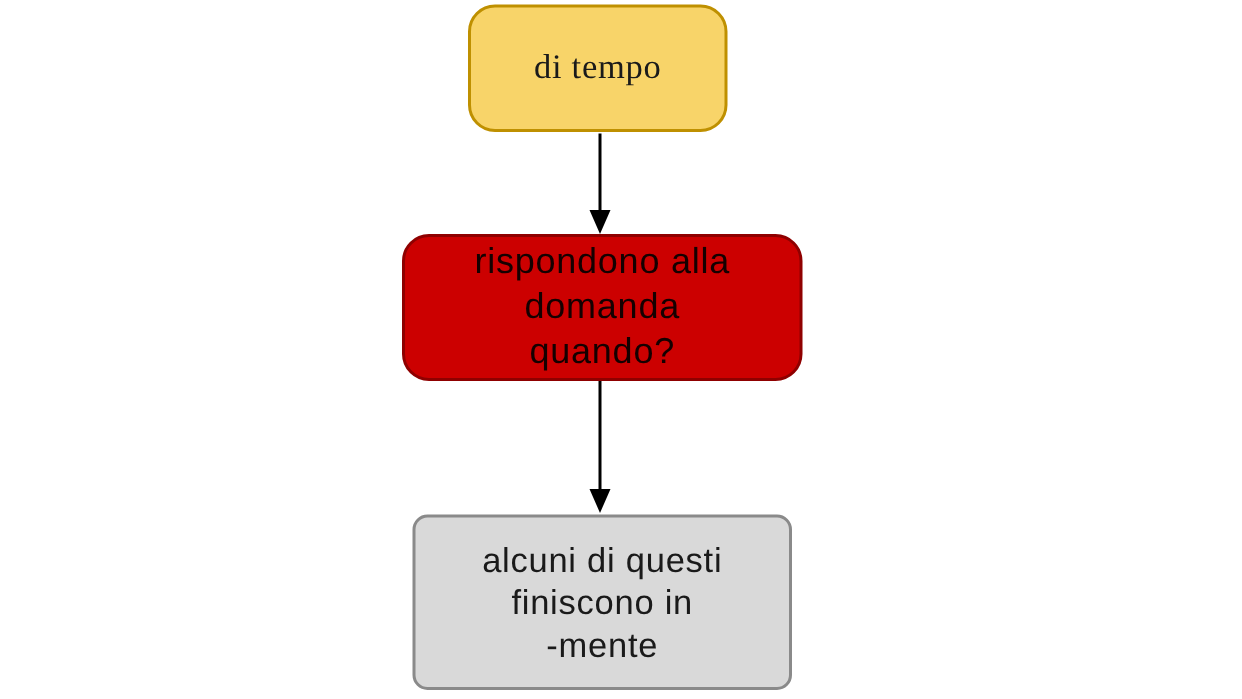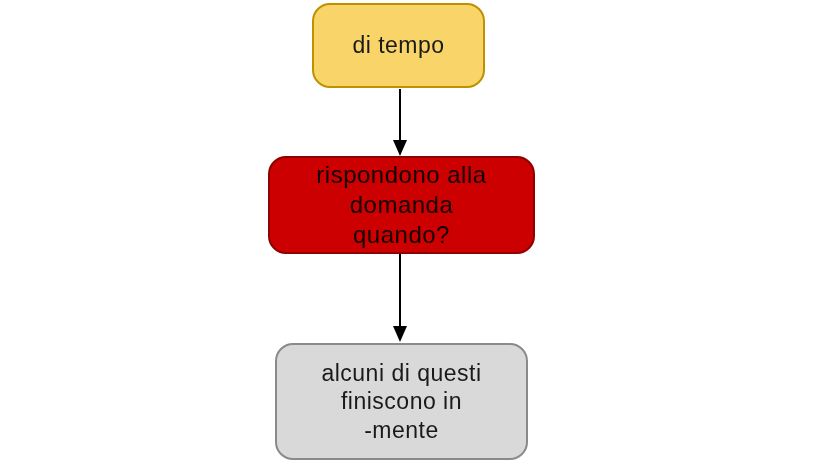--- a/index.html
+++ b/index.html
@@ -34,34 +34,36 @@
     font-size: 22px;
     line-height: 1.24;
     letter-spacing: 0.5px;
   }
   .node-top {
     left: 312px;
     top: 3px;
     width: 173px;
     height: 85px;
     font-size: 23px;
+    font-family: Liberation Serif, serif;
   }
   .node-middle {
     left: 268px;
     top: 156px;
     width: 267px;
     height: 98px;
     font-size: 24px;
   }
   .node-bottom {
     left: 275px;
     top: 343px;
     width: 253px;
     height: 117px;
     font-size: 23px;
+    border-radius: 10px;
   }
 </style>
 </head>
 <body>
 
 <div class="canvas">
 
   <svg class="arrow-layer" width="828" height="466" viewBox="0 0 828 466">
     <g>
       <line x1="400" y1="89" x2="400" y2="142" stroke="#000000" stroke-width="2"></line>

